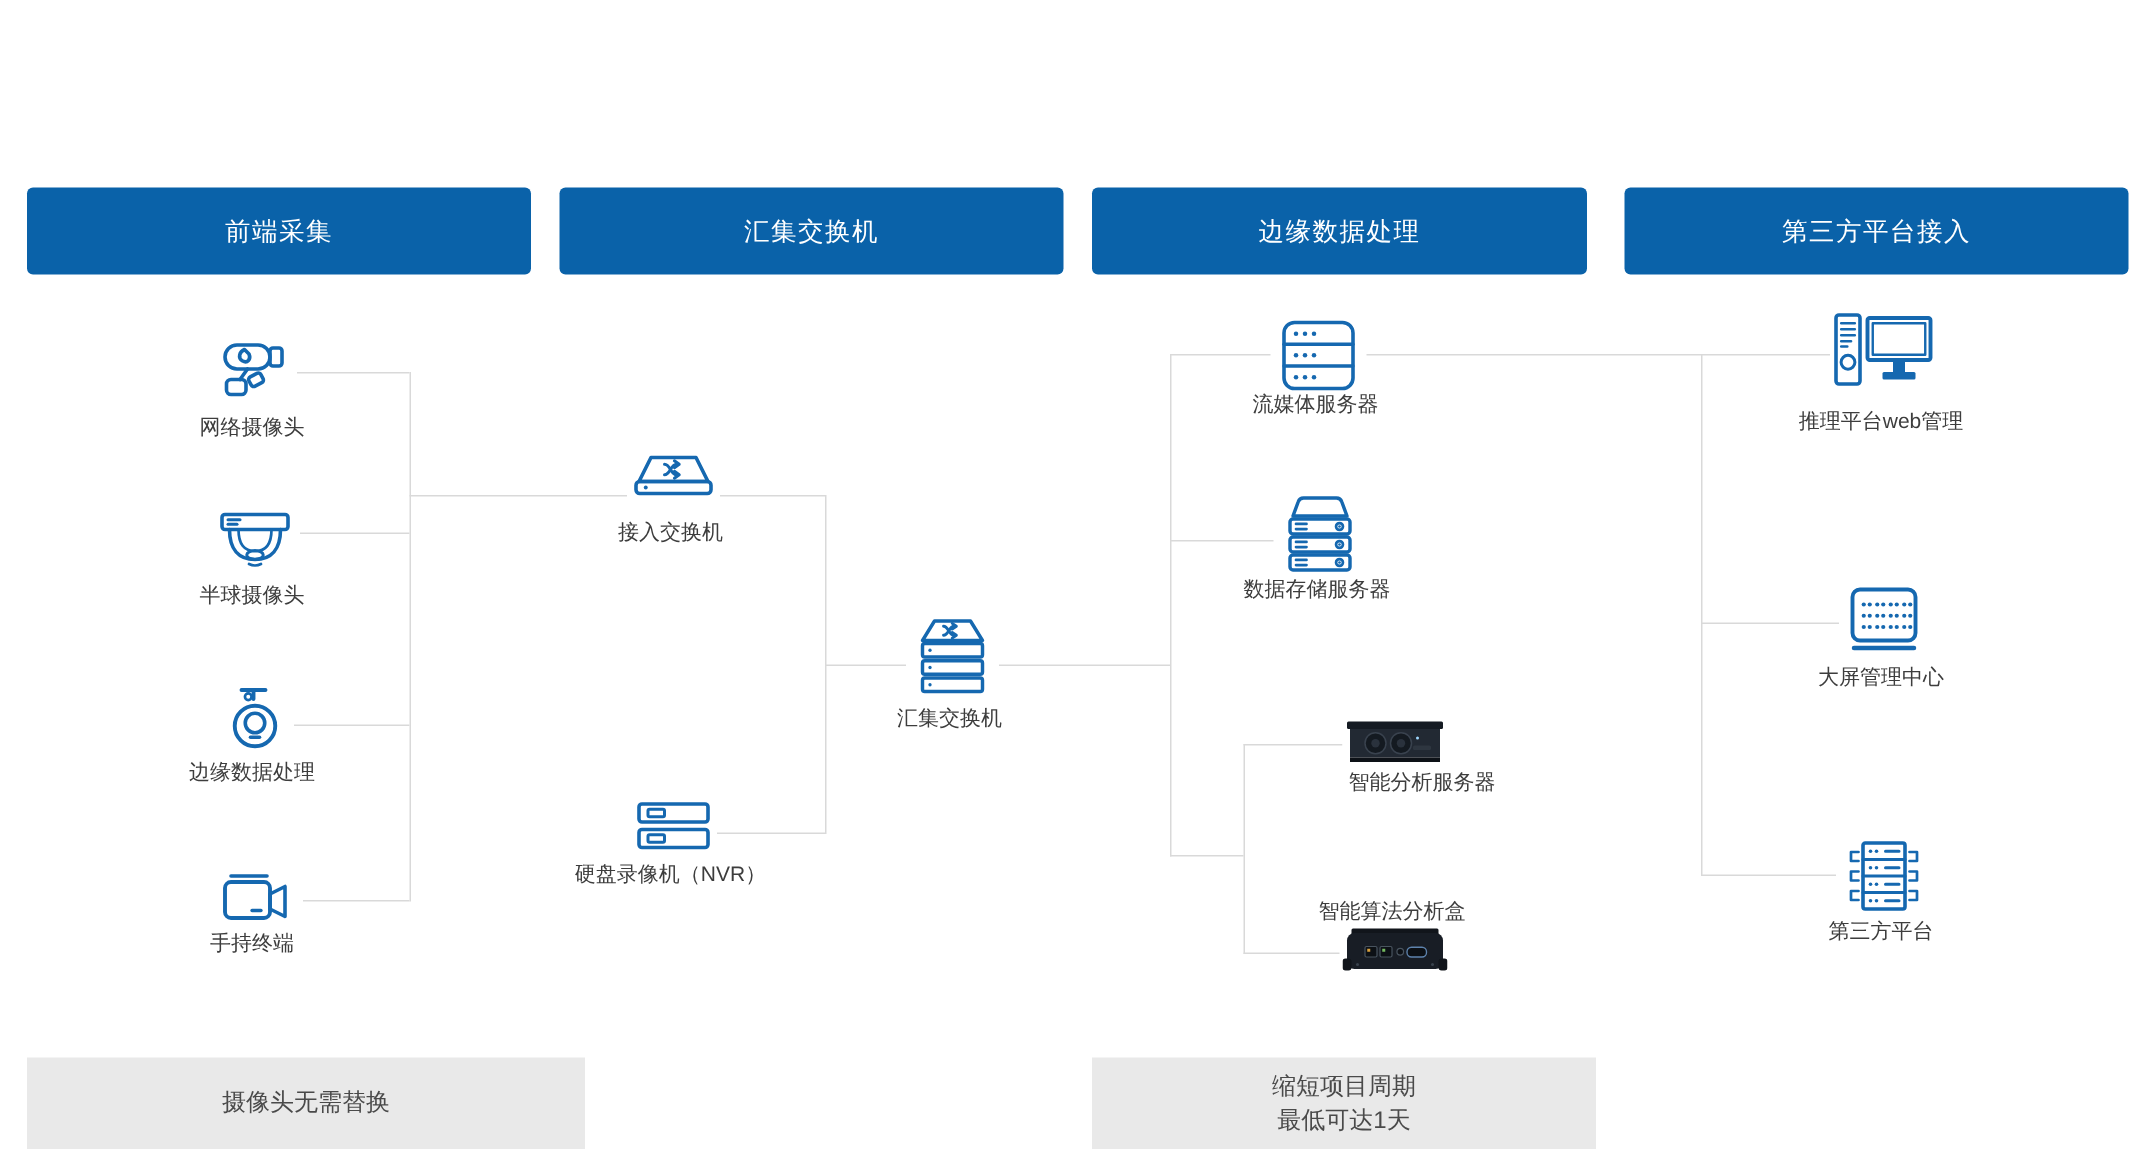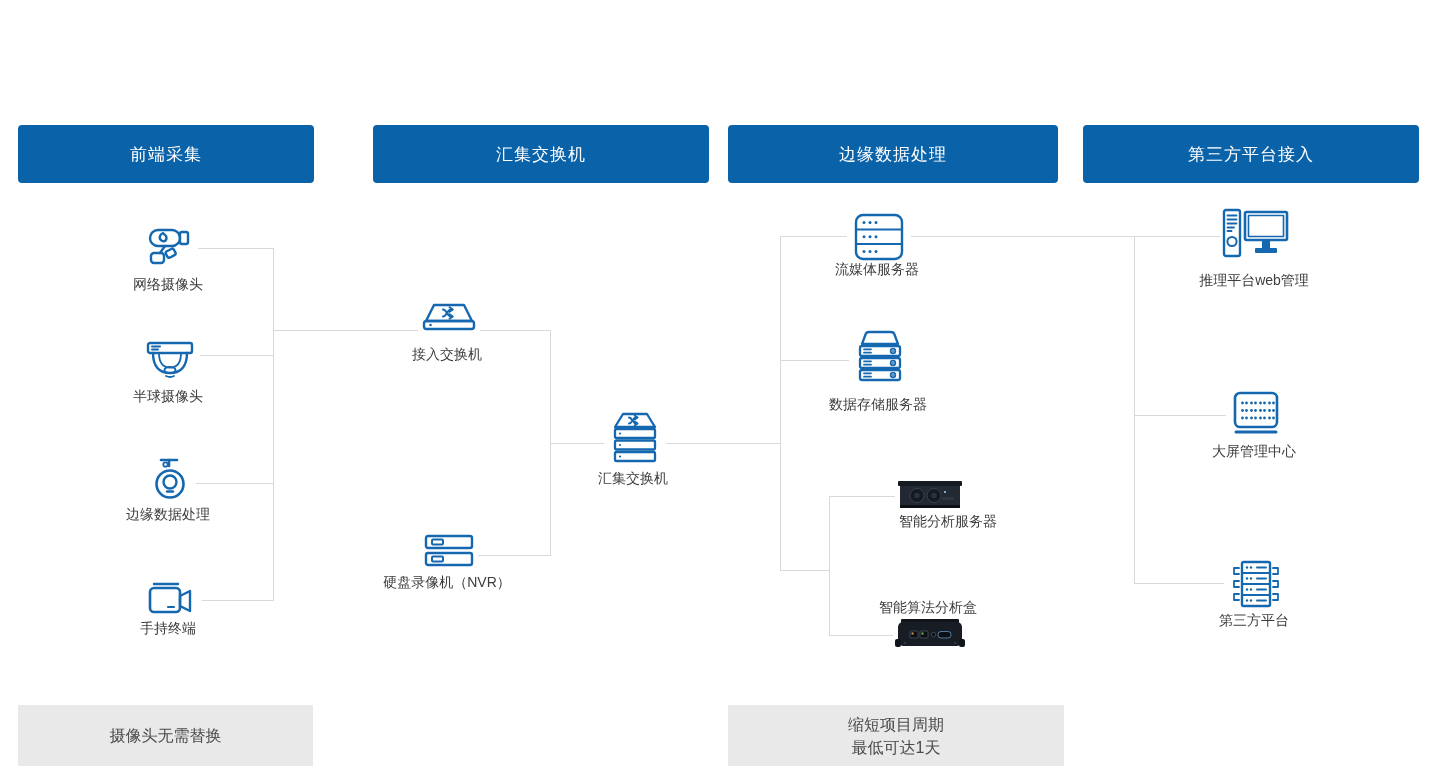--- a/index.html
+++ b/index.html
@@ -20,21 +20,21 @@
        justify-content:center;padding:2px;}
   .label{position:absolute;font-size:14px;color:#3d3d3d;white-space:nowrap;
        transform:translateX(-50%);text-align:center;}
 </style>
 </head>
 <body>
 
 <div class="canvas">
 
 
-  <div class="hdr" style="left:18px;width:296px">前端采集</div>
+  <div class="hdr" style="left:18px;width:336px">前端采集</div>
   <div class="hdr" style="left:373px;width:336px">汇集交换机</div>
   <div class="hdr" style="left:728px;width:330px">边缘数据处理</div>
   <div class="hdr" style="left:1083px;width:336px">第三方平台接入</div>
 
   <div class="vline" style="left:273px;top:248px;height:353px"></div>
   <div class="vline" style="left:550px;top:330px;height:226px"></div>
   <div class="vline" style="left:780px;top:236px;height:335px"></div>
   <div class="vline" style="left:829px;top:496px;height:140px"></div>
   <div class="vline" style="left:1134px;top:236px;height:348px"></div>
 
@@ -188,21 +188,21 @@
         <path d="M13,43.3 H20 M13,46.7 H20" stroke-width="1.8"></path>
         <circle cx="42" cy="21" r="2.3" stroke-width="1.8"></circle>
           <circle cx="42" cy="21" r="0.9" fill="#1568b0" stroke="none"></circle>
         <circle cx="42" cy="33" r="2.3" stroke-width="1.8"></circle>
           <circle cx="42" cy="33" r="0.9" fill="#1568b0" stroke="none"></circle>
         <circle cx="42" cy="45" r="2.3" stroke-width="1.8"></circle>
           <circle cx="42" cy="45" r="0.9" fill="#1568b0" stroke="none"></circle>
       </g>
     </svg>
   </div>
-  <div class="label" style="left:878px;top:396px">数据存储服务器</div>
+  <div class="label" style="left:878px;top:384px">数据存储服务器</div>
 
   <div class="node-icon" style="left:895px;top:478px">
     <svg width="66" height="32" viewBox="0 0 66 32">
       <rect x="1" y="1" width="64" height="5" rx="1" fill="#151b23"></rect>
       <rect x="3" y="6" width="60" height="19" fill="#222933"></rect>
       <rect x="3" y="25" width="60" height="3" fill="#0d1117"></rect>
       <circle cx="20" cy="15.5" r="7" fill="#141a21" stroke="#39424e"></circle>
       <circle cx="20" cy="15.5" r="2.8" fill="#2a323d"></circle>
       <circle cx="37" cy="15.5" r="7" fill="#141a21" stroke="#39424e"></circle>
       <circle cx="37" cy="15.5" r="2.8" fill="#2a323d"></circle>
@@ -298,21 +298,21 @@
             <circle cx="25" cy="40.5" r="1.2"></circle>
         </g>
         <path d="M31,7.5 H40 M31,18.5 H40 M31,29.5 H40 M31,40.5 H40" stroke-width="2"></path>
         <path d="M13,8 H8 V14 H13 M13,21 H8 V27 H13 M13,34 H8 V40 H13" stroke-width="1.8"></path>
         <path d="M47,8 H52 V14 H47 M47,21 H52 V27 H47 M47,34 H52 V40 H47" stroke-width="1.8"></path>
       </g>
     </svg>
   </div>
   <div class="label" style="left:1254px;top:612px">第三方平台</div>
 
-  <div class="ftr" style="left:18px;width:295px">
+  <div class="ftr" style="left:18px;width:372px">
     <span>摄像头无需替换</span>
     <span></span>
   </div>
   <div class="ftr" style="left:728px;width:336px">
     <span>缩短项目周期</span>
     <span>最低可达1天</span>
   </div>
 
 </div>
 

